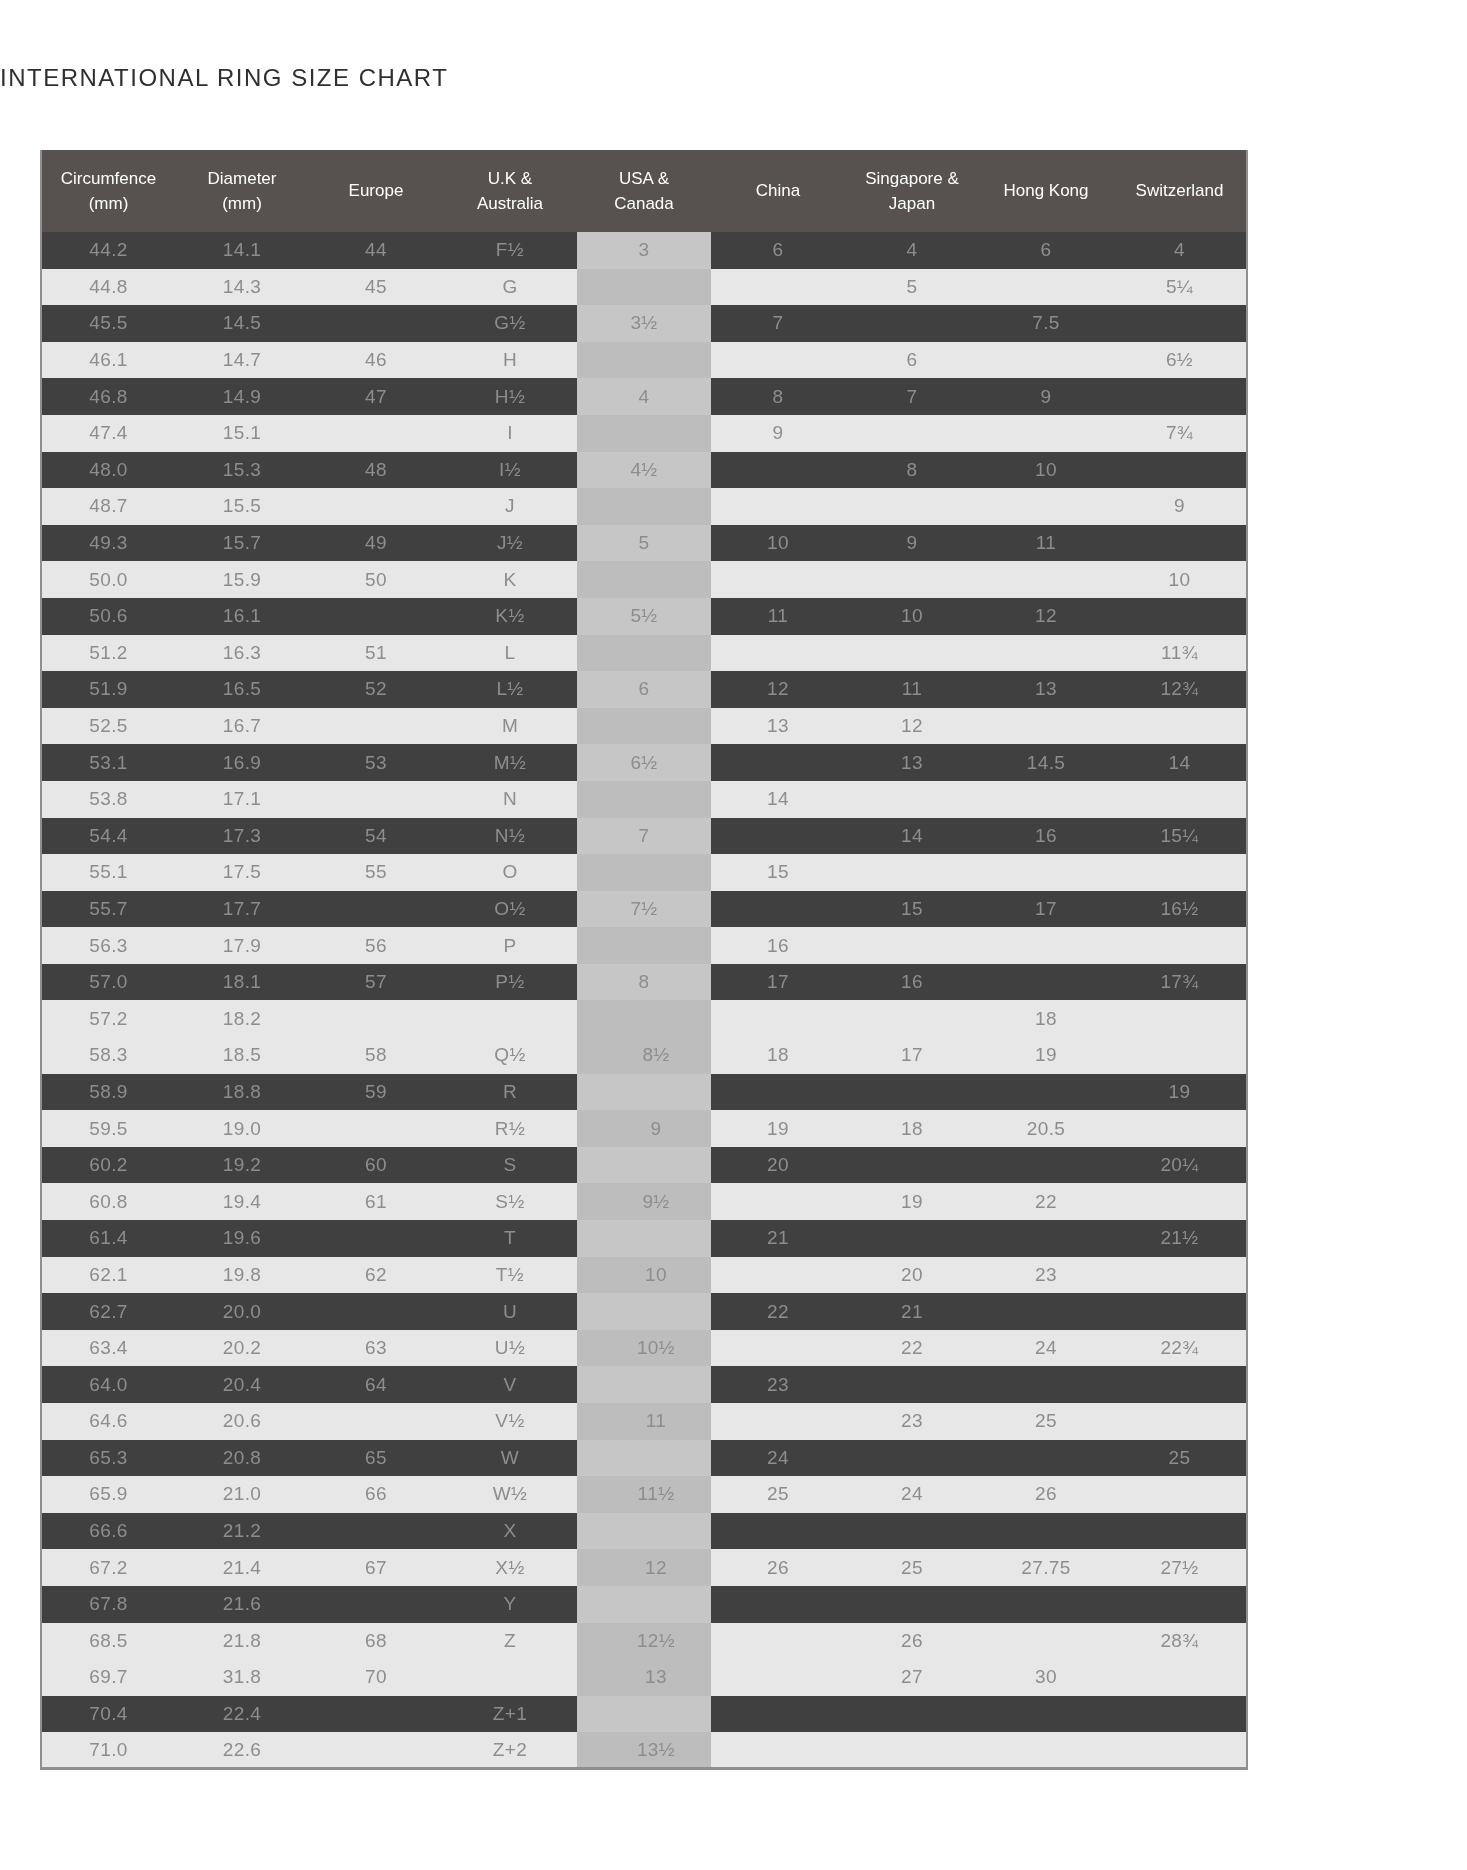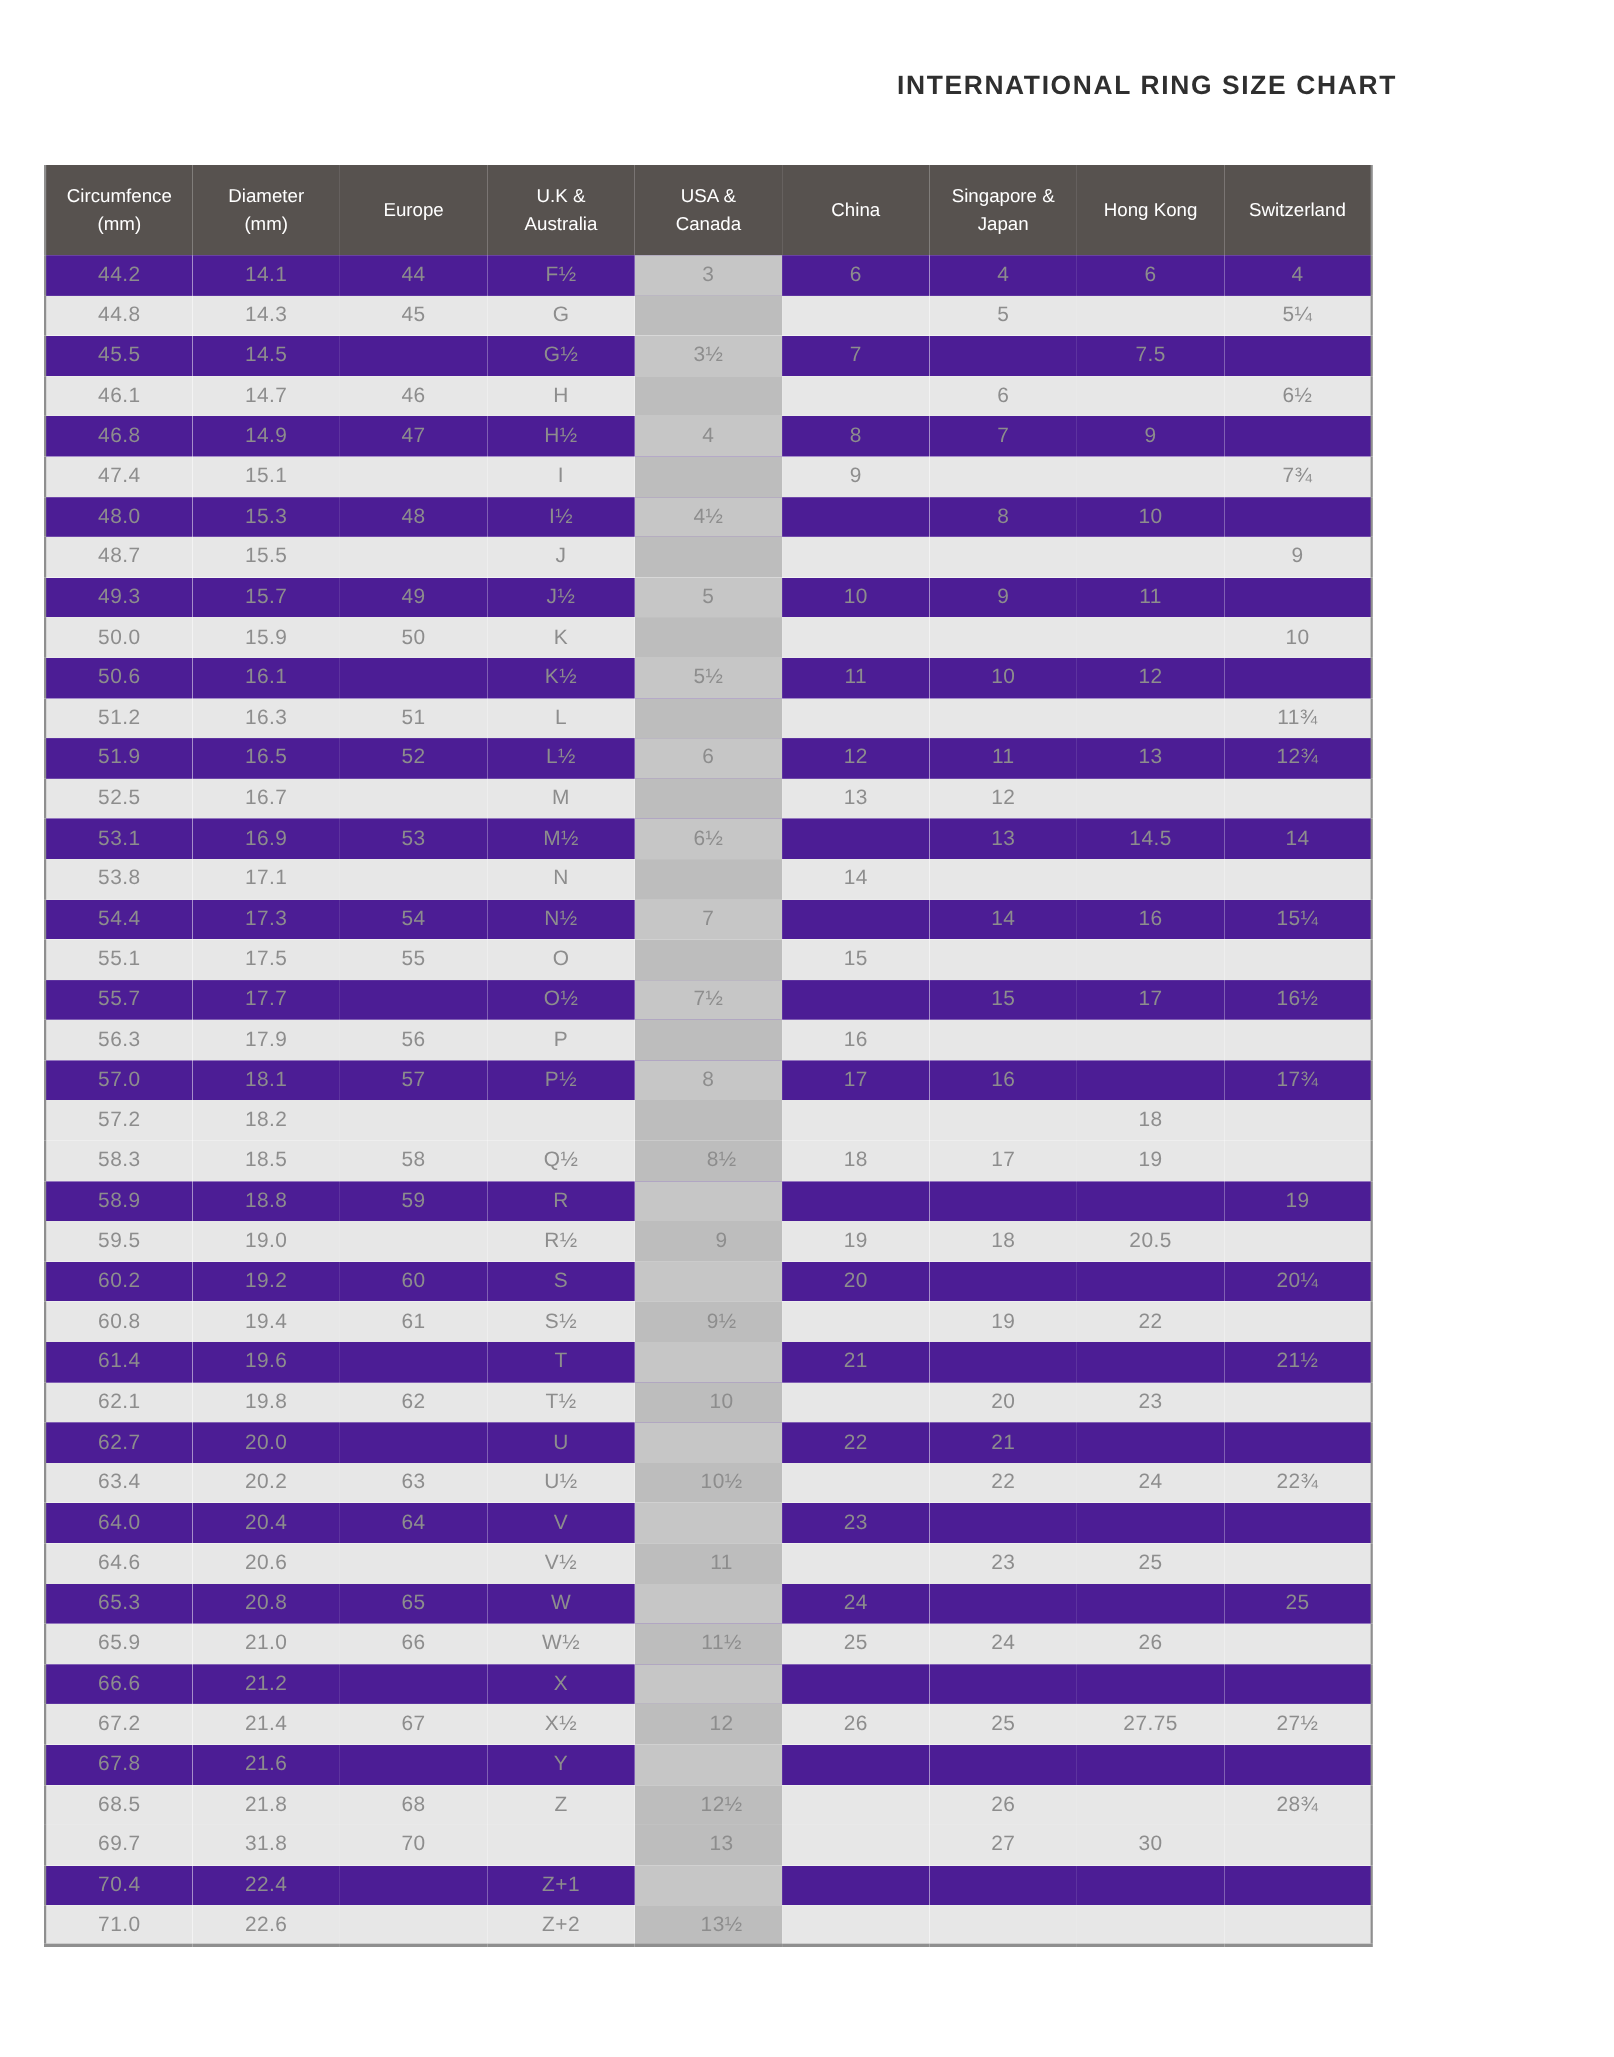--- a/index.html
+++ b/index.html
@@ -13,23 +13,23 @@
     width: 1467px;
     height: 1870px;
     background: #ffffff;
     overflow: hidden;
   }
   .title {
     position: absolute;
     top: 64px;
     left: 0;
     width: 1270px;
-    text-align: right;
+    text-align: left;
     font-size: 24px;
-    font-weight: 700;
+    font-weight: 400;
     letter-spacing: 1.5px;
     color: var(--title-color, #333);
   }
   table.ring-table {
     position: absolute;
     left: 40px;
     top: 150px;
     width: 1208px;
     border-collapse: collapse;
     table-layout: fixed;
@@ -45,21 +45,21 @@
     color: var(--header-text, #fff);
     font-weight: 400;
     font-size: 17px;
     line-height: 1.5;
     vertical-align: middle;
     text-align: center;
     padding: 0 14px;
   }
   tbody tr {
     height: 36.6px;
-    background: #4c1d95;
+    background: #404040;
   }
   tbody tr.stripe {
     background: var(--stripe-bg, #e7e7e7);
   }
   tbody td {
     text-align: center;
     vertical-align: middle;
     font-size: 19px;
     font-weight: 400;
     letter-spacing: 0.4px;

